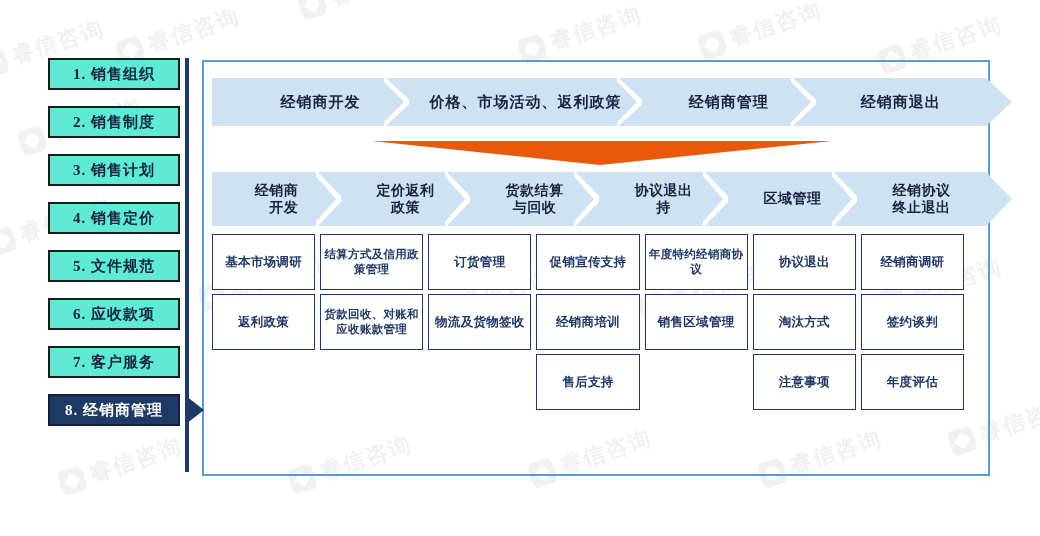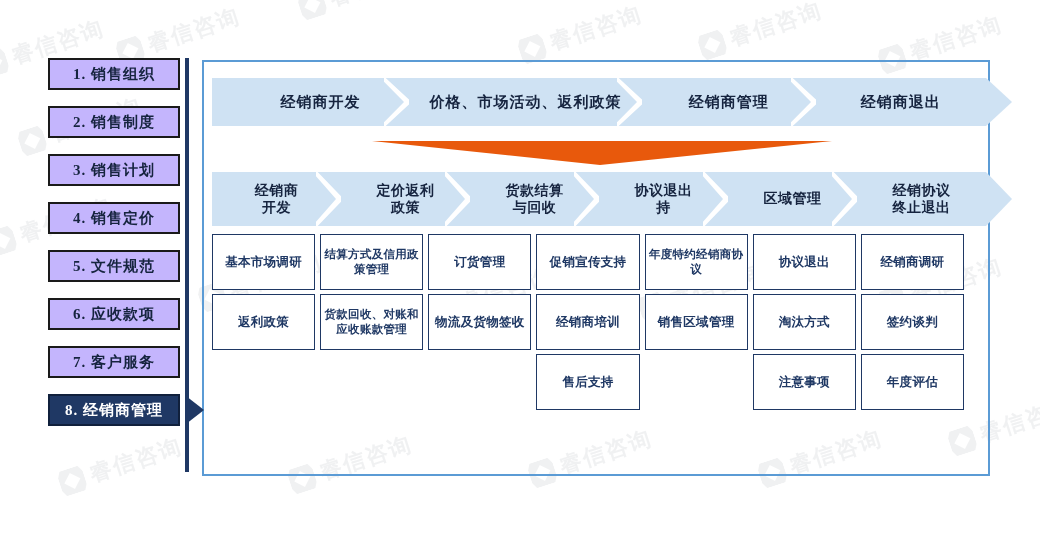--- a/index.html
+++ b/index.html
@@ -19,21 +19,21 @@
       clip-path:polygon(14% 0,86% 0,100% 26%,100% 74%,86% 100%,14% 100%,0 74%,0 26%);
       position:relative;flex:none;}
   .wm .wm-mark::after{content:"";position:absolute;left:7px;top:7px;width:12px;height:12px;
       background:#ffffff;transform:rotate(45deg);}
   .wm .wm-txt{font-size:22px;color:#e2e4e6;font-weight:bold;letter-spacing:2px;
       font-family:"DejaVu Sans","Liberation Sans",sans-serif;white-space:nowrap;}
 
   
   #sidebar{position:absolute;left:48px;top:58px;width:132px;z-index:3;}
   .side-item{
-      height:32px;margin-bottom:16px;border:2px solid #1a1a1a;background:#c4b5fd;
+      height:32px;margin-bottom:16px;border:2px solid #1a1a1a;background:#5eead4;
       display:flex;align-items:center;justify-content:center;
       font-size:15px;font-weight:bold;color:#16243f;letter-spacing:1px;
       box-sizing:border-box;position:relative;}
   .side-item.active{background:#1f3864;border-color:#10203c;color:#ffffff;}
   .side-item.active .arrow{
       position:absolute;left:136px;top:50%;transform:translateY(-50%);
       width:0;height:0;border-top:14px solid transparent;border-bottom:14px solid transparent;
       border-left:18px solid #1f3864;}
 
   
@@ -219,21 +219,21 @@
     </div>
   </div>
 
 <div id="orange-tri">
   <svg viewBox="0 0 460 24" preserveAspectRatio="none">
     <polygon points="0,0 460,0 228,24" fill="#e8590c"></polygon>
   </svg>
 </div>
 
 <div id="row2" class="chev-row">
-    <div class="chev" style="flex: 1 1 0%;">
+    <div class="chev" style="flex: 1 1 0%; text-align: right;">
       <span style="white-space: pre-line;">经销商
 开发</span>
       <span class="notch">
         <svg viewBox="0 0 26 100" preserveAspectRatio="none">
           <polygon points="0,0 26,50 0,100 4,100 4,100" fill="#ffffff" opacity="0"></polygon>
           <path d="M0,0 L26,50 L0,100 L0,92 L20,50 L0,8 Z" fill="#ffffff"></path>
           <path d="M0,0 L26,50 L0,100" fill="none" stroke="#ffffff" stroke-width="3"></path>
         </svg>
       </span>
     </div>

